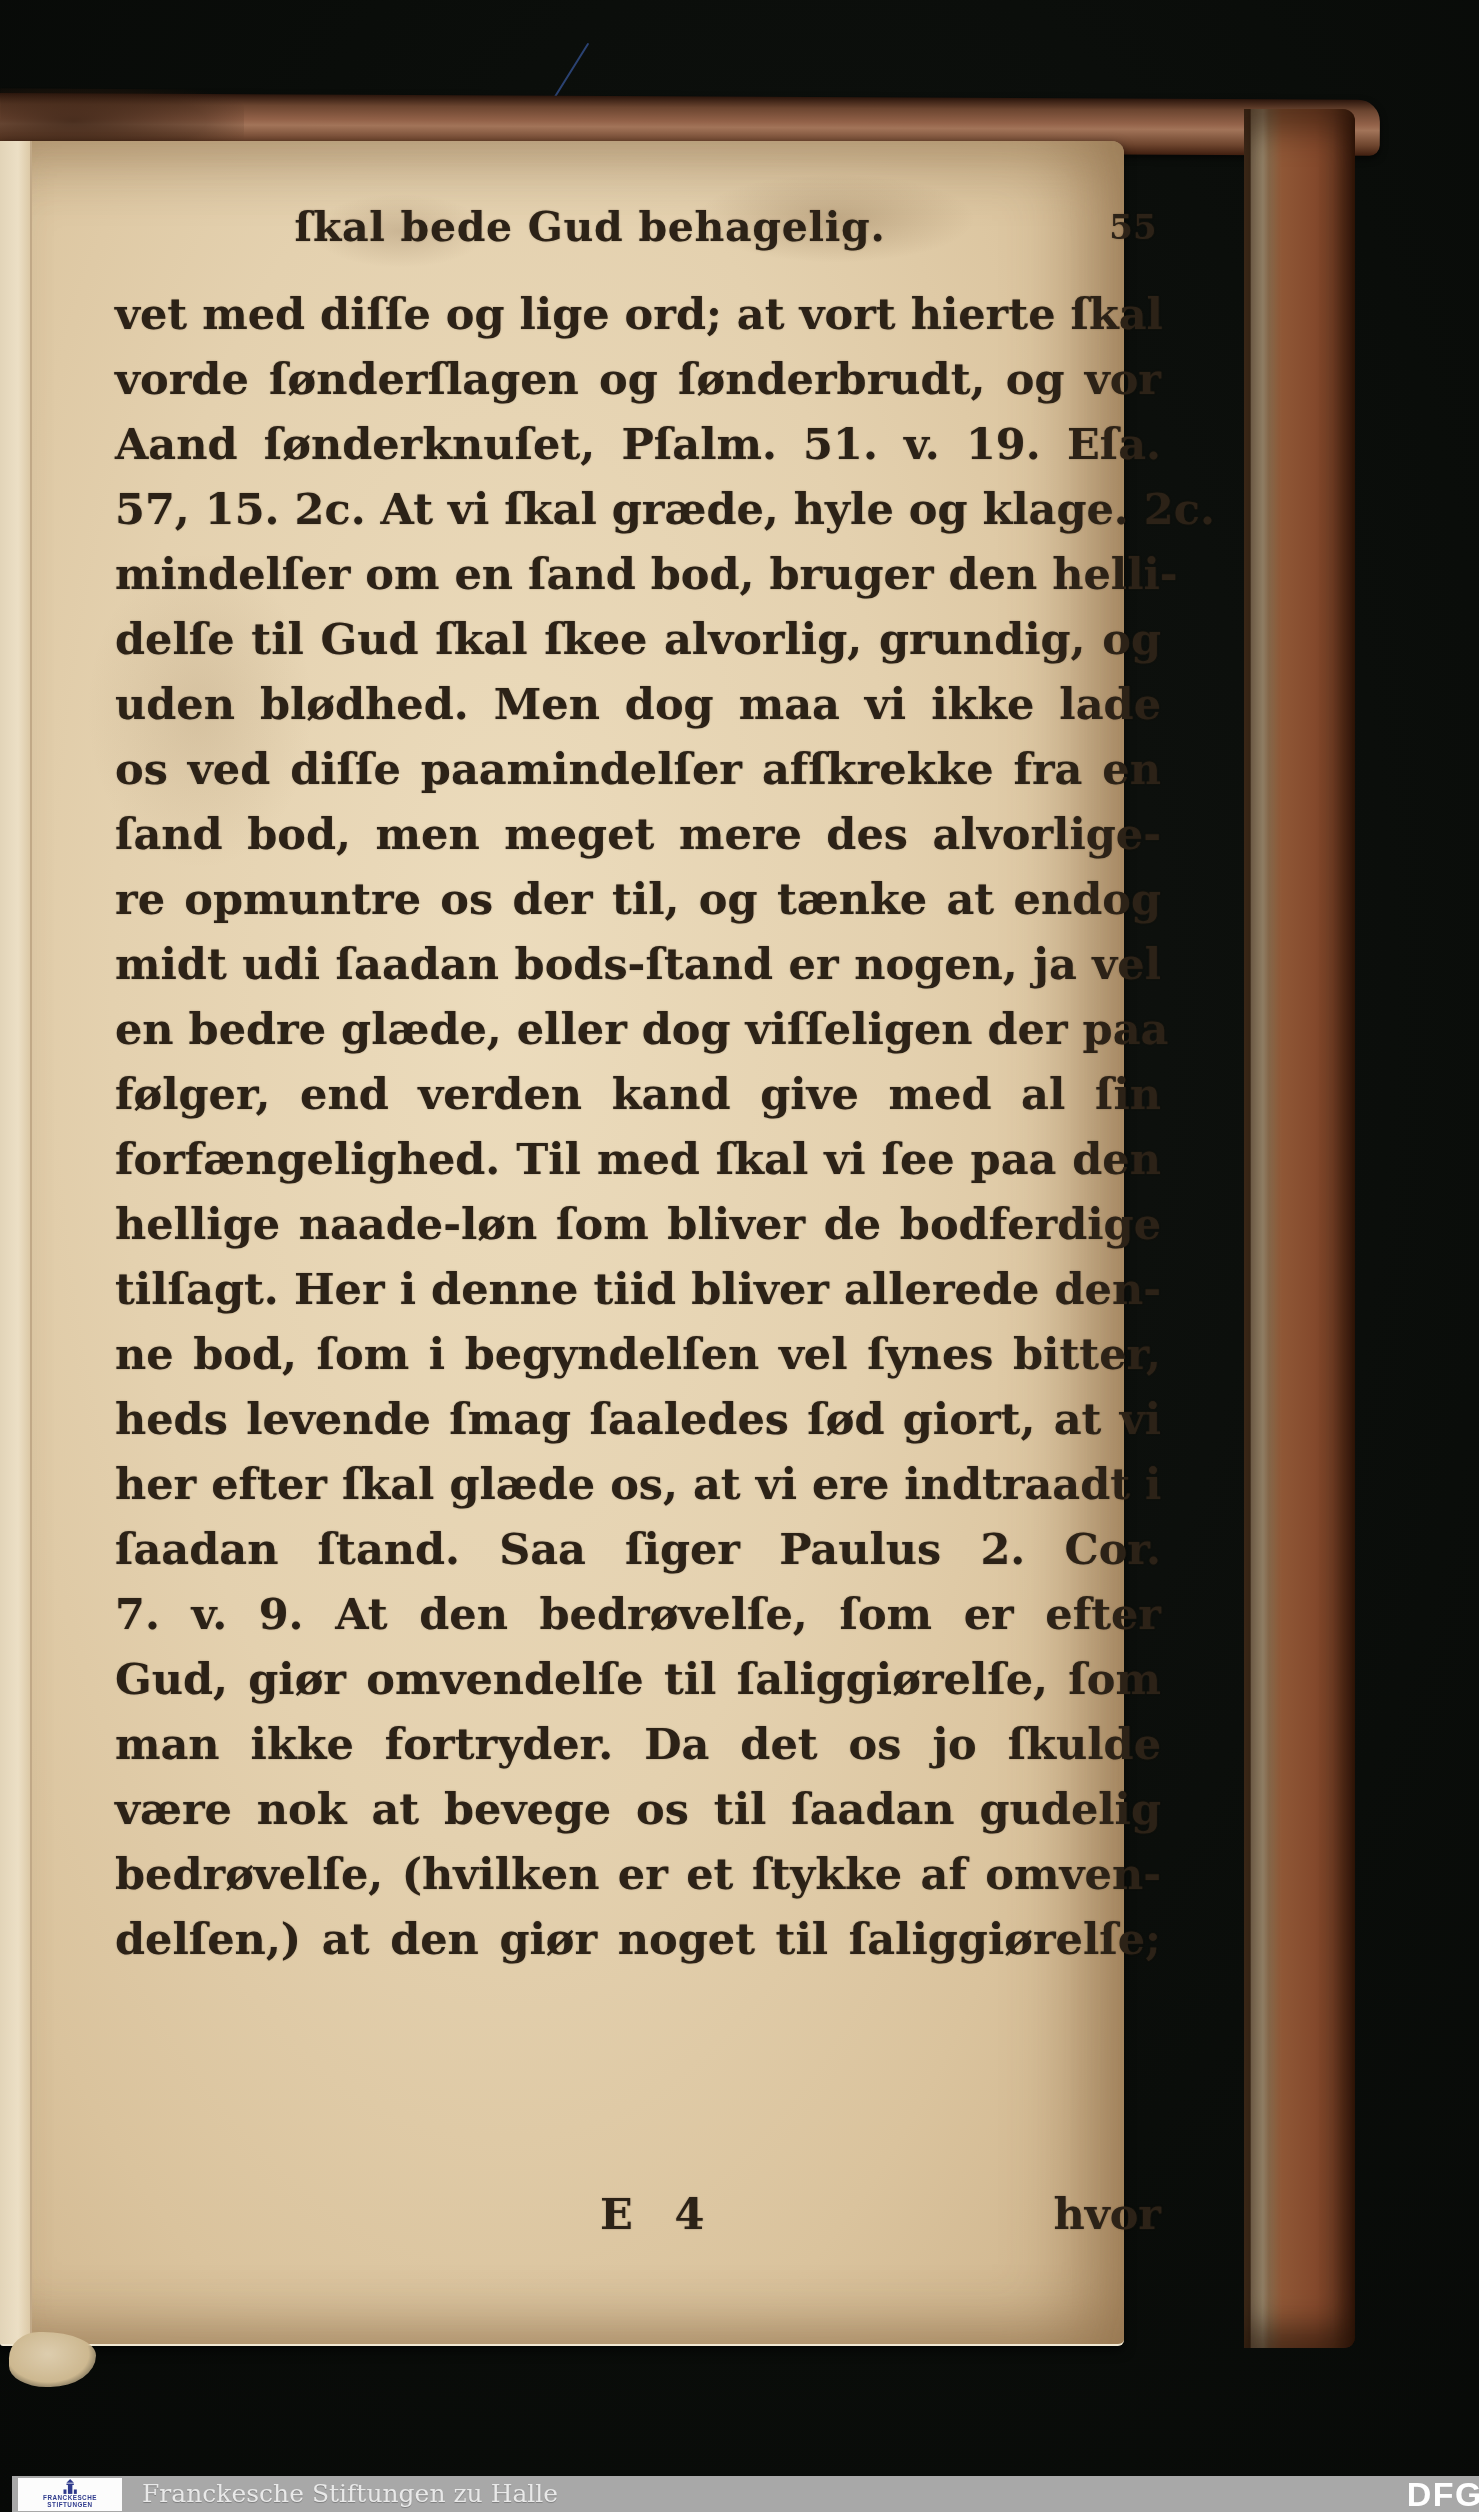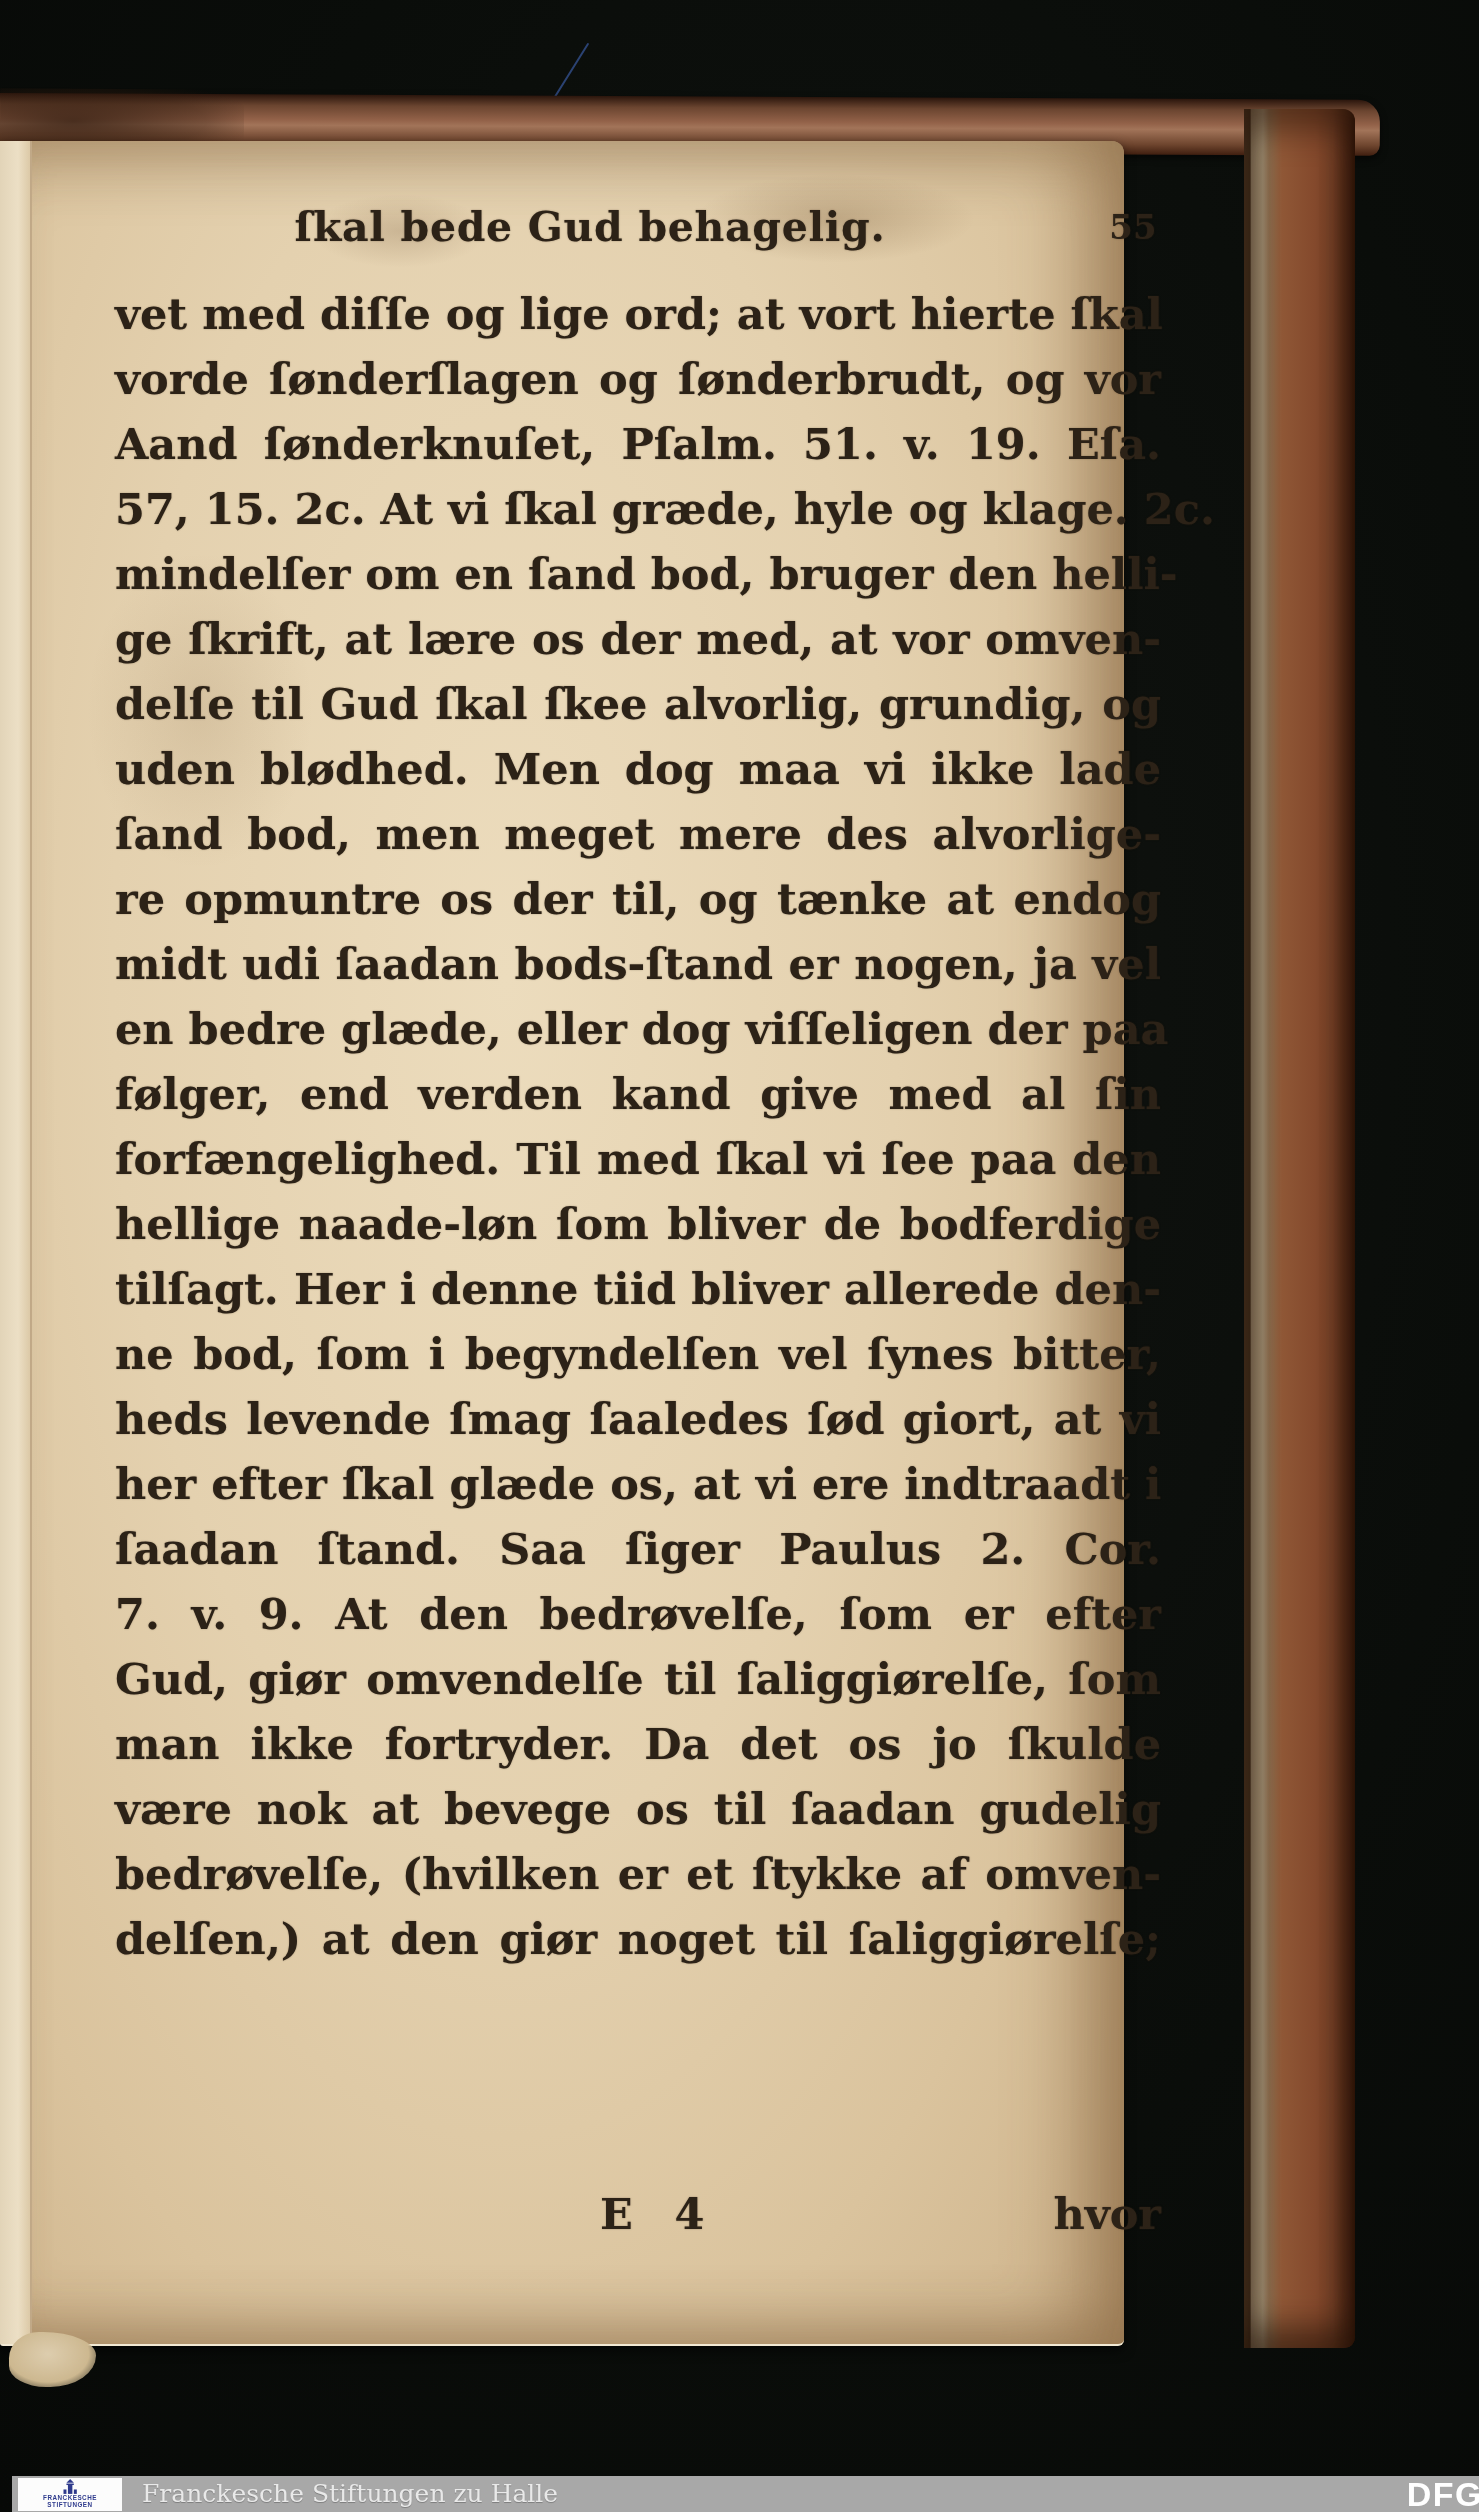--- a/index.html
+++ b/index.html
@@ -102,23 +102,23 @@
       <div class="running-title">ſkal bede Gud behagelig.</div>
       <div class="page-number">55</div>
     </div>
 
     <div class="textblock" id="textblock">
         <div class="line">vet med diſſe og lige ord; at vort hierte ſkal</div>
         <div class="line">vorde ſønderſlagen og ſønderbrudt, og vor</div>
         <div class="line">Aand ſønderknuſet, Pſalm. 51. v. 19. Eſa.</div>
         <div class="line">57, 15. 2c. At vi ſkal græde, hyle og klage. 2c.</div>
         <div class="line">mindelſer om en ſand bod, bruger den helli-</div>
-        <div class="line">ge ſkrift, at lære os der med, at vor omven-</div>
         <div class="line">delſe til Gud ſkal ſkee alvorlig, grundig, og</div>
         <div class="line">uden blødhed.  Men dog maa vi ikke lade</div>
+        <div class="line">os ved diſſe paamindelſer afſkrekke fra en</div>
         <div class="line">ſand bod,  men meget mere des alvorlige-</div>
         <div class="line">re opmuntre os der til, og tænke at endog</div>
         <div class="line">midt udi ſaadan bods-ſtand er nogen, ja vel</div>
         <div class="line">en bedre glæde,  eller dog viſſeligen der paa</div>
         <div class="line">følger,  end  verden kand give med al ſin</div>
         <div class="line">forfængelighed.  Til med ſkal vi ſee paa den</div>
         <div class="line">hellige naade-løn ſom bliver de bodferdige</div>
         <div class="line">tilſagt.  Her i denne tiid bliver allerede den-</div>
         <div class="line">ne bod, ſom i begyndelſen vel ſynes bitter,</div>
         <div class="line">heds levende ſmag ſaaledes ſød giort, at vi</div>

